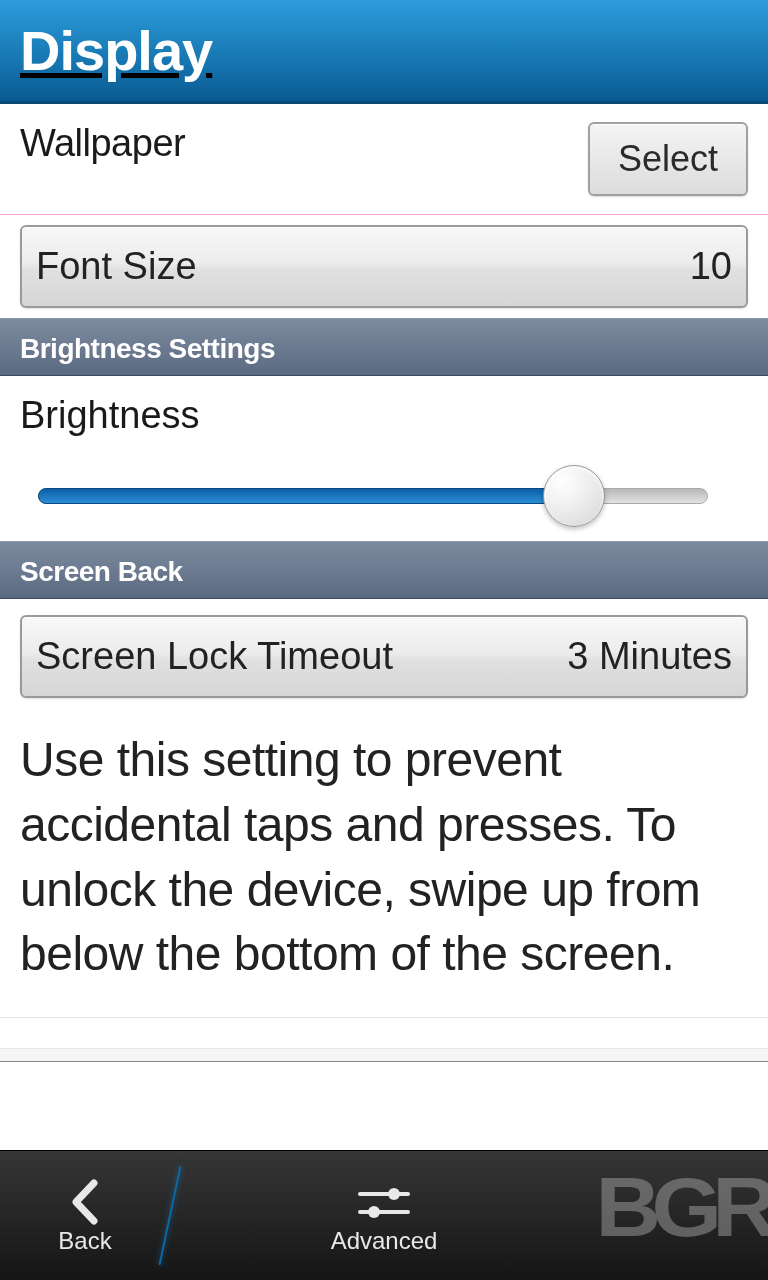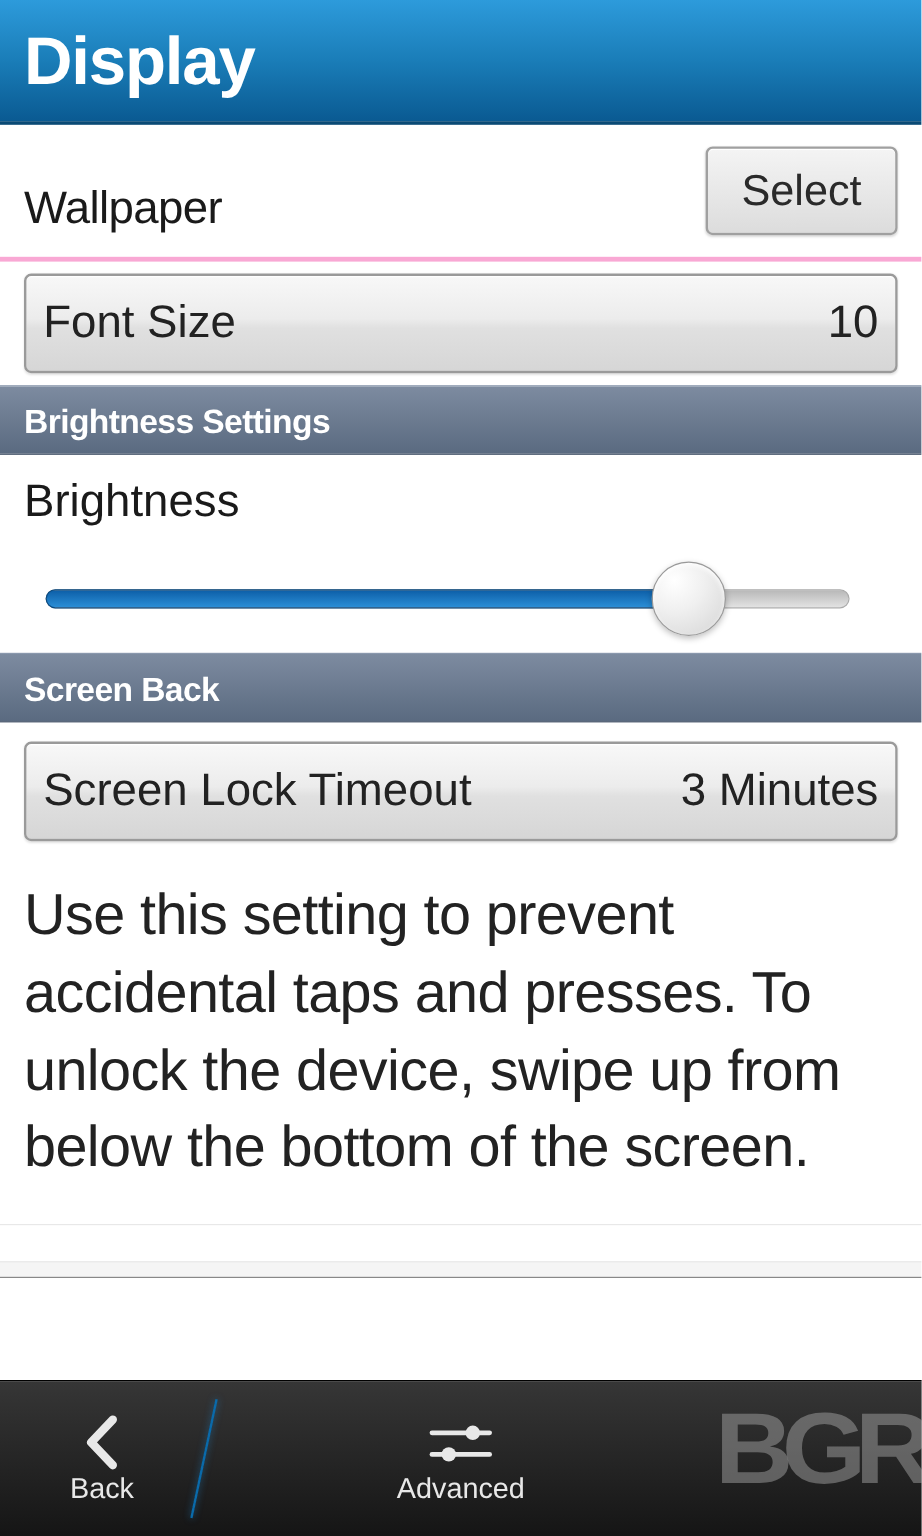--- a/index.html
+++ b/index.html
@@ -5,34 +5,35 @@
   * { box-sizing: border-box; margin: 0; padding: 0; }
   html, body { width: 768px; height: 1280px; overflow: hidden; font-family: "Segoe UI", Arial, sans-serif; background: #fff; }
   
   .header {
     height: 104px;
     background: linear-gradient(to bottom, #2d9bdb 0%, #1a7db8 50%, #0a5a92 100%);
     display: flex;
     align-items: center;
     padding-left: 20px;
     border-bottom: 3px solid #0a4a75;
+    text-decoration: underline;
   }
   .header-title {
     color: #fff;
     font-size: 56px;
     font-weight: 600;
     letter-spacing: -1px;
   }
   
   .row {
     display: flex;
-    align-items: flex-end;
+    align-items: flex-start;
     justify-content: space-between;
     padding: 18px 20px 18px 20px;
-    border-bottom: 4px solid #f9a8d4;
+    border-bottom: 1px solid #f9a8d4;
   }
   .row-label {
     font-size: 38px;
     color: #1a1a1a;
     letter-spacing: -0.5px;
   }
   
   .btn {
     background: linear-gradient(to bottom, #f4f4f4 0%, #e8e8e8 50%, #dcdcdc 100%);
     border: 2px solid #a0a0a0;

